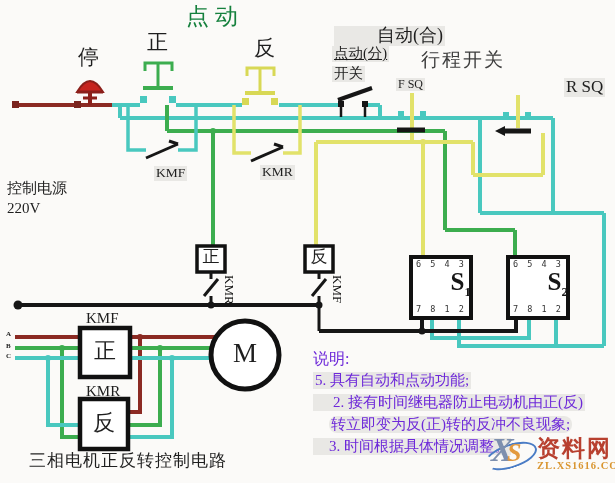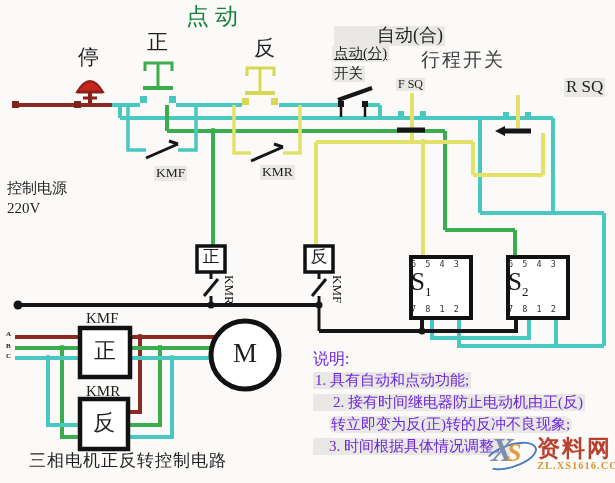--- a/index.html
+++ b/index.html
@@ -5,23 +5,23 @@
   html,body{margin:0;padding:0;}
   .stage{position:relative;width:615px;height:483px;background:#fbfaf8;overflow:hidden;
          font-family:"Liberation Serif",serif;}
   .stage svg{position:absolute;left:0;top:0;}
   .lbl{position:absolute;color:#1e1e1e;line-height:1.1;white-space:nowrap;
        font-family:"Liberation Serif",serif;}
   .bg{background:rgba(205,202,196,.38);padding:0 2px;}
   .vlabel{position:absolute;transform-origin:0 0;transform:rotate(90deg);
           font-size:13px;white-space:nowrap;font-family:"Liberation Serif",serif;color:#111;}
   .boxchar{text-align:center;}
-  .pins{position:absolute;font-size:8.5px;letter-spacing:2px;
+  .pins{position:absolute;text-align:center;font-size:8.5px;letter-spacing:2px;
         color:#333;font-family:"DejaVu Sans Mono",monospace;white-space:nowrap;}
-  .slabel{position:absolute;text-align:left;font-size:25px;color:#161616;}
+  .slabel{position:absolute;text-align:right;font-size:25px;color:#161616;font-weight:bold;}
   .slabel sub{font-size:13px;}
   .notes{color:#6d28d9;font-size:15px;}
   
   .watermark{position:absolute;left:486px;top:431px;display:flex;align-items:center;gap:3px;}
   .wm-logo{position:relative;width:48px;height:46px;font-style:italic;}
   .wm-x{position:absolute;left:5px;top:0px;font-size:34px;color:#7d8fae;font-weight:bold;}
   .wm-s{position:absolute;left:21px;top:7px;font-size:26px;color:#e39a3f;font-weight:bold;}
   .wm-swoosh{position:absolute;left:-2px;top:13px;width:50px;height:20px;
              border:2px solid #4a7cc5;border-left-color:transparent;border-radius:50%;
              transform:rotate(-18deg);}
@@ -234,21 +234,21 @@
   <div class="lbl boxchar" style="left:80px;top:339px;width:50px;font-size:22px;">正</div>
   <div class="lbl" style="left:86px;top:383px;font-size:15px;">KMR</div>
   <div class="lbl boxchar" style="left:80px;top:411px;width:48px;font-size:22px;">反</div>
   <div class="lbl boxchar" style="left:229px;top:339px;width:32px;font-size:27px;">M</div>
   <div class="lbl" style="left:6px;top:331px;font-size:7px;font-weight:bold;">A</div>
   <div class="lbl" style="left:6px;top:343px;font-size:7px;font-weight:bold;">B</div>
   <div class="lbl" style="left:6px;top:353px;font-size:7px;font-weight:bold;">C</div>
   <div class="lbl" style="left:13px;top:452px;font-size:17px;letter-spacing:1px;margin-left:16px;">三相电机正反转控制电路</div>
 
   <div class="lbl notes" style="left:313px;top:350px;font-size:16px;">说明:</div>
-  <div class="lbl notes bg" style="left:313px;top:372px;">1. 具有自动和点动功能;</div>
+  <div class="lbl notes bg" style="left:313px;top:372px;">5. 具有自动和点动功能;</div>
   <div class="lbl notes bg" style="left:313px;top:394px;padding-left:20px;">2. 接有时间继电器防止电动机由正(反)</div>
   <div class="lbl notes bg" style="left:329px;top:416px;border-radius:8px;">转立即变为反(正)转的反冲不良现象;</div>
   <div class="lbl notes bg" style="left:313px;top:438px;padding-left:16px;">3. 时间根据具体情况调整。</div>
 
   <div class="watermark">
     <div class="wm-logo">
       <i class="wm-swoosh"></i>
       <span class="wm-x">X</span>
       <span class="wm-s">S</span>
     </div>

